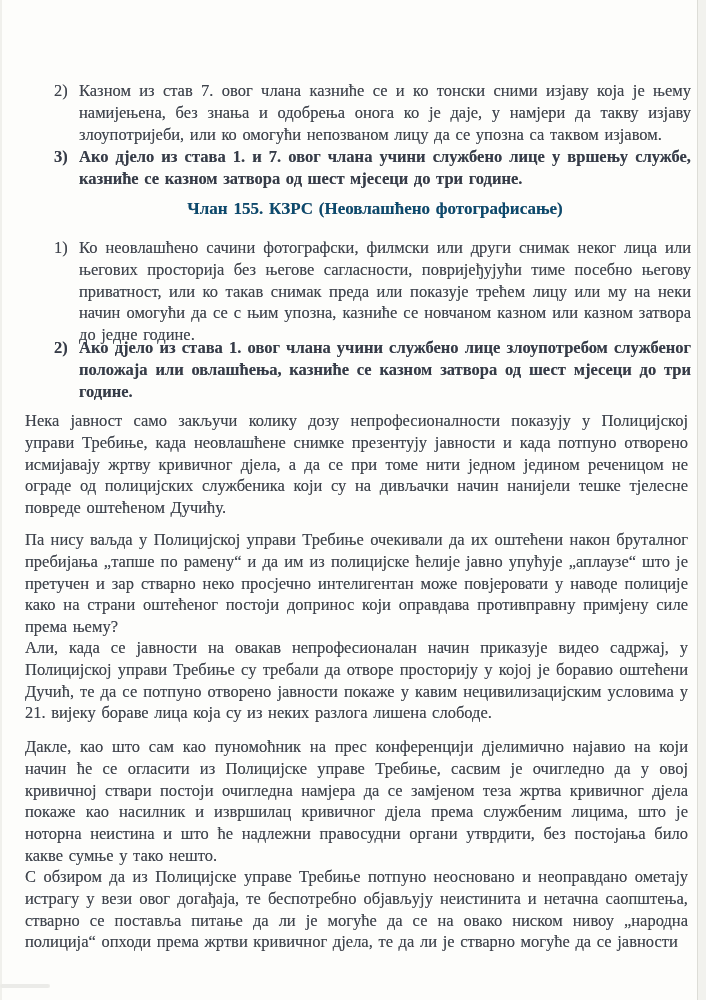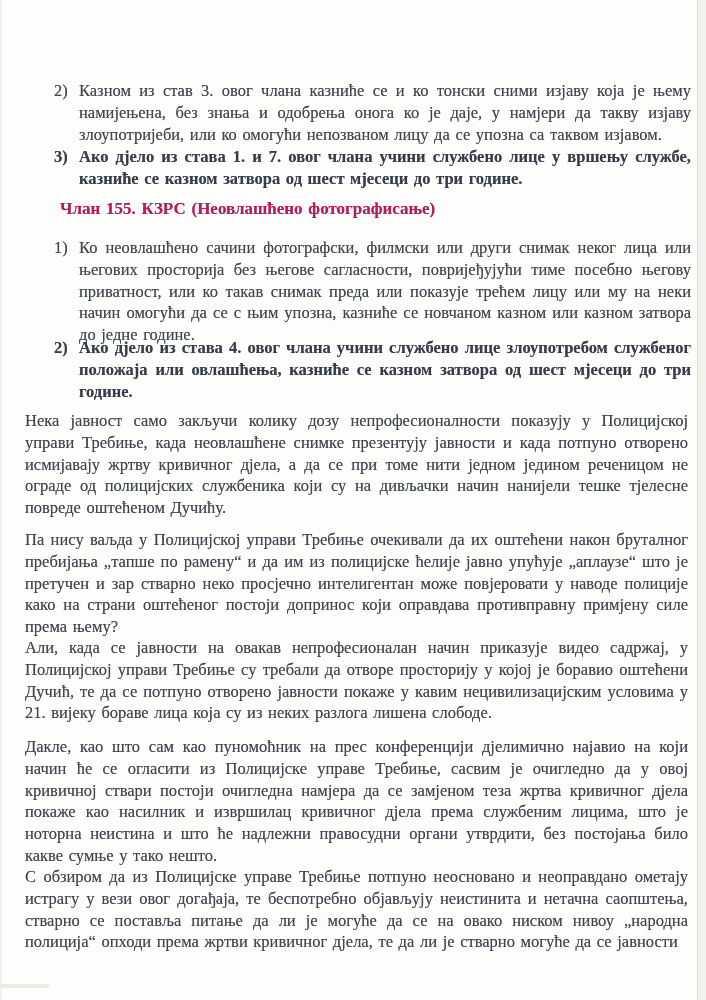--- a/index.html
+++ b/index.html
@@ -63,55 +63,55 @@
     left: -25px;
     top: 0;
   }
   .bold {
     font-weight: bold;
     color: #363c48;
   }
   .heading {
     left: 60px;
     right: 16px;
-    text-align: left;
+    text-align: center;
     font-weight: bold;
     font-size: 17px;
-    color: #be185d;
+    color: #0c4a6e;
   }
 </style>
 </head>
 <body>
 
 <div class="page">
 
   <div class="edge-left"></div>
   <div class="edge-right"></div>
   <div class="smudge"></div>
 
   <div class="block li" style="top:80px">
     <span class="num">2)</span>
-    <span>Казном из став 3. овог члана казниће се и ко тонски сними изјаву која је њему намијењена, без знања и одобрења онога ко је даје, у намјери да такву изјаву злоупотријеби, или ко омогући непозваном лицу да се упозна са таквом изјавом.</span>
+    <span>Казном из став 7. овог члана казниће се и ко тонски сними изјаву која је њему намијењена, без знања и одобрења онога ко је даје, у намјери да такву изјаву злоупотријеби, или ко омогући непозваном лицу да се упозна са таквом изјавом.</span>
   </div>
 
   <div class="block li bold" style="top:146px">
     <span class="num">3)</span>
     <span>Ако дјело из става 1. и 7. овог члана учини службено лице у вршењу службе, казниће се казном затвора од шест мјесеци до три године.</span>
   </div>
 
   <div class="block heading" style="top:198px">Члан 155. КЗРС (Неовлашћено фотографисање)</div>
 
   <div class="block li" style="top:237px">
     <span class="num">1)</span>
     <span>Ко неовлашћено сачини фотографски, филмски или други снимак неког лица или његових просторија без његове сагласности, повријеђујући тиме посебно његову приватност, или ко такав снимак преда или показује трећем лицу или му на неки начин омогући да се с њим упозна, казниће се новчаном казном или казном затвора до једне године.</span>
   </div>
 
   <div class="block li bold" style="top:337px">
     <span class="num">2)</span>
-    <span>Ако дјело из става 4. овог члана учини службено лице злоупотребом службеног положаја или овлашћења, казниће се казном затвора од шест мјесеци до три године.</span>
+    <span>Ако дјело из става 1. овог члана учини службено лице злоупотребом службеног положаја или овлашћења, казниће се казном затвора од шест мјесеци до три године.</span>
   </div>
 
   <div class="block" style="top:410px">Нека јавност само закључи колику дозу непрофесионалности показују у Полицијској управи Требиње, када неовлашћене снимке презентују јавности и када потпуно отворено исмијавају жртву кривичног дјела, а да се при томе нити једном једином реченицом не ограде од полицијских службеника који су на дивљачки начин нанијели тешке тјелесне повреде оштећеном Дучићу.</div>
 
   <div class="block" style="top:529px">Па нису ваљда у Полицијској управи Требиње очекивали да их оштећени након бруталног пребијања „тапше по рамену“ и да им из полицијске ћелије јавно упућује „аплаузе“ што је претучен и зар стварно неко просјечно интелигентан може повјеровати у наводе полиције како на страни оштећеног постоји допринос који оправдава противправну примјену силе према њему?</div>
 
   <div class="block" style="top:637px">Али, када се јавности на овакав непрофесионалан начин приказује видео садржај, у Полицијској управи Требиње су требали да отворе просторију у којој је боравио оштећени Дучић, те да се потпуно отворено јавности покаже у кавим нецивилизацијским условима у 21. вијеку бораве лица која су из неких разлога лишена слободе.</div>
 
   <div class="block" style="top:736px">Дакле, као што сам као пуномоћник на прес конференцији дјелимично најавио на који начин ће се огласити из Полицијске управе Требиње, сасвим је очигледно да у овој кривичној ствари постоји очигледна намјера да се замјеном теза жртва кривичног дјела покаже као насилник и извршилац кривичног дјела према службеним лицима, што је ноторна неистина и што ће надлежни правосудни органи утврдити, без постојања било какве сумње у тако нешто.</div>
 

